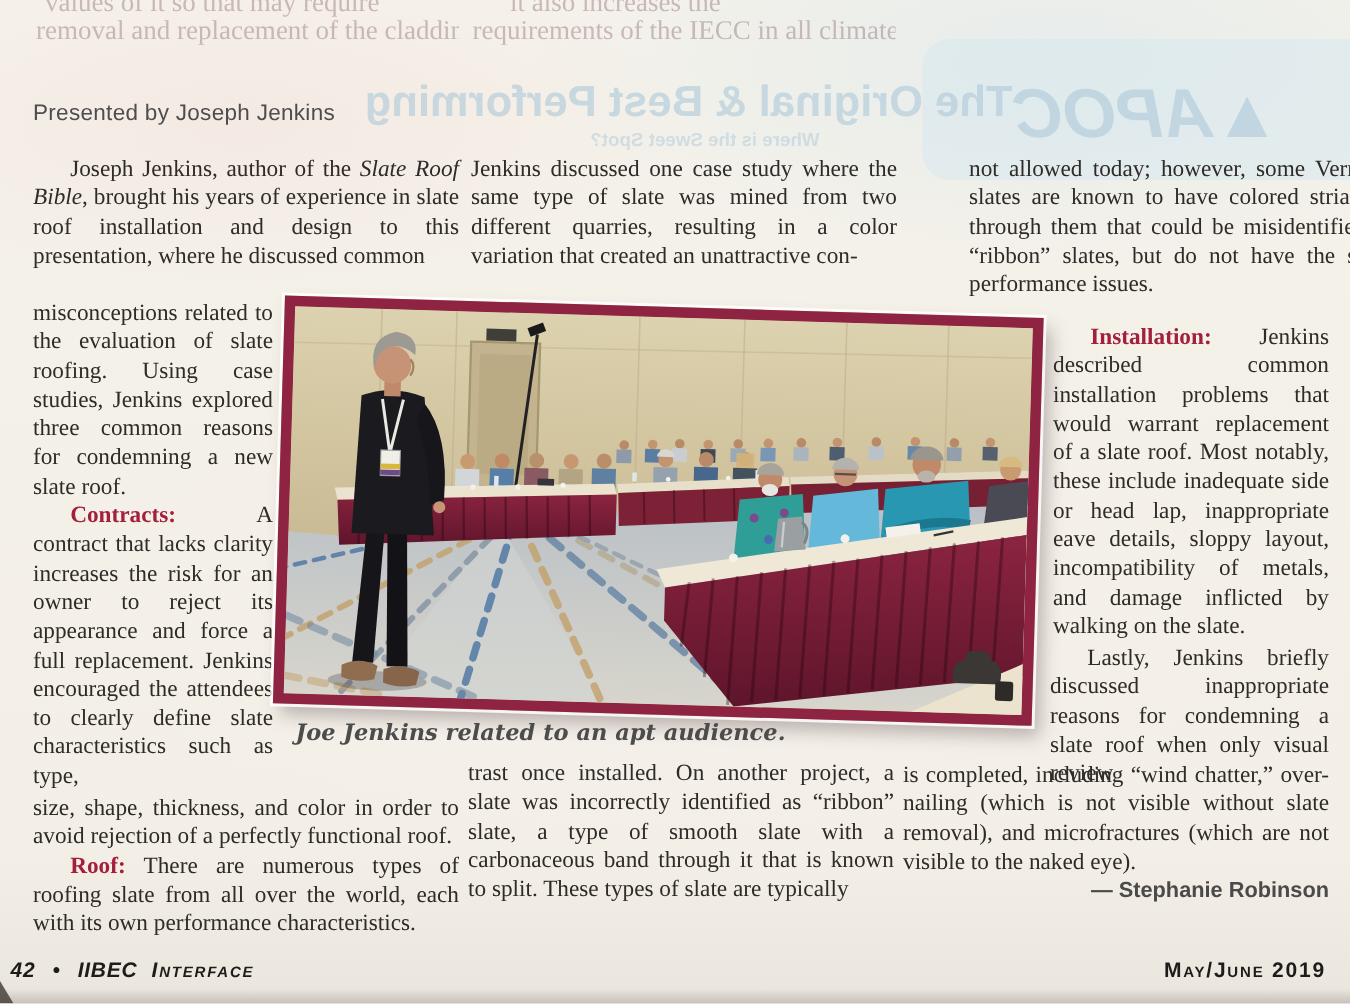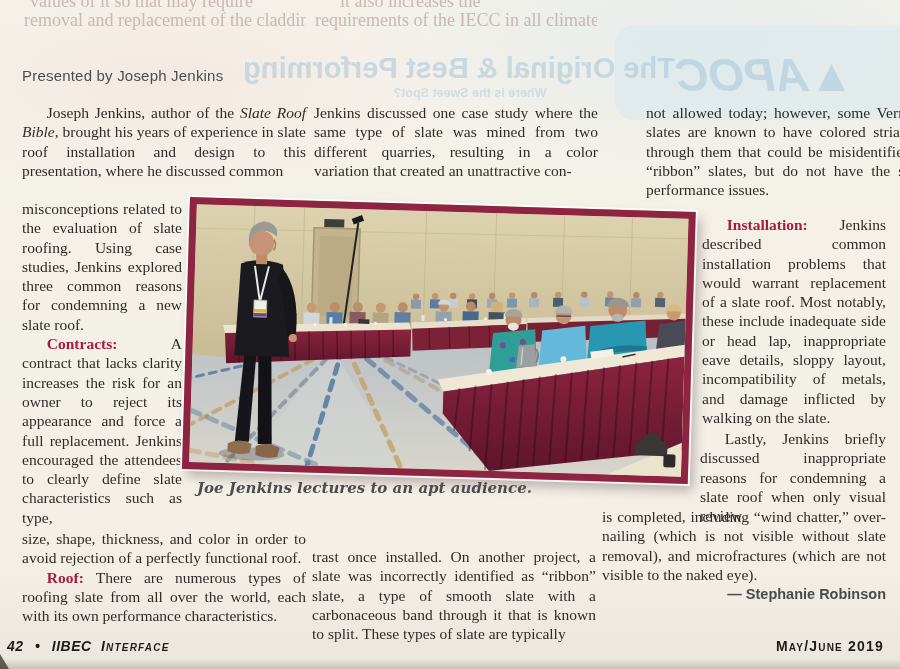--- a/index.html
+++ b/index.html
@@ -66,21 +66,21 @@
   <div class="abs" style="left:22px;top:199px;width:160px;">
     <div class="bt">misconceptions related to the evaluation of slate roofing. Using case studies, Jenkins explored three common reasons for condemning a new slate roof.</div>
     <div class="bt indent"><span class="accent">Contracts:</span><span> A contract that lacks clarity increases the risk for an owner to reject its appearance and force a full replacement. Jenkins encouraged the attendees to clearly define slate characteristics such as type,</span></div>
   </div>
   <div class="abs" style="left:22px;top:529px;width:284px;">
     <div class="bt">size, shape, thickness, and color in order to avoid rejection of a perfectly functional roof.</div>
     <div class="bt indent"><span class="accent">Roof:</span><span> There are numerous types of roofing slate from all over the world, each with its own performance characteristics.</span></div>
   </div>
 
   <div class="abs bt" style="left:314px;top:103px;width:284px;">Jenkins discussed one case study where the same type of slate was mined from two different quarries, resulting in a color variation that created an unattractive con-</div>
-  <div class="abs bt" style="left:312px;top:506px;width:284px;margin-top:41px;">trast once installed. On another project, a slate was incorrectly identified as “ribbon” slate, a type of smooth slate with a carbonaceous band through it that is known to split. These types of slate are typically</div>
+  <div class="abs bt" style="left:312px;top:506px;width:284px;">trast once installed. On another project, a slate was incorrectly identified as “ribbon” slate, a type of smooth slate with a carbonaceous band through it that is known to split. These types of slate are typically</div>
 
   <div class="abs bt" style="left:602px;top:103px;width:284px;margin-left:44px;">not allowed today; however, some Vermont slates are known to have colored striations through them that could be misidentified as “ribbon” slates, but do not have the same performance issues.</div>
   <div class="abs bt indent" style="left:702px;top:215px;width:184px;"><span class="accent">Installation:</span><span> Jenkins described common installation problems that would warrant replacement of a slate roof. Most notably, these include inadequate side or head lap, inappropriate eave details, sloppy layout, incompatibility of metals, and damage inflicted by walking on the slate.</span></div>
   <div class="abs bt indent" style="left:700px;top:429px;width:186px;">Lastly, Jenkins briefly discussed inappropriate reasons for condemning a slate roof when only visual review</div>
   <div class="abs bt" style="left:602px;top:507px;width:284px;">is completed, including “wind chatter,” over-nailing (which is not visible without slate removal), and microfractures (which are not visible to the naked eye).</div>
   <div class="abs" style="left:602px;top:586px;width:284px;text-align:right;font-family:'Liberation Sans',sans-serif;font-weight:bold;font-size:14.5px;color:#4a4a4a;">— Stephanie Robinson</div>
 
   <figure class="abs photo-frame" style="margin:0;">
     <svg width="492" height="258" viewBox="0 0 492 258">
       <defs>
@@ -312,21 +312,21 @@
         <rect x="60" y="103" width="13" height="3.5" fill="#d8b83a"></rect>
         <rect x="60" y="107" width="13" height="3.5" fill="#6a4a8a"></rect>
         <rect x="61" y="46" width="11" height="12" fill="#c08a6a"></rect>
         <circle cx="66" cy="37" r="12.5" fill="#c79376"></circle>
         <path d="M54,41 Q49,19 68,15 Q83,17 81,30 Q70,21 60,27 Q55,31 54,41 Z" fill="#9d9a94"></path>
         <path d="M78,33 Q82,38 78,44" stroke="#a88060" stroke-width="1.5" fill="none"></path>
       </g>
     </svg>
   </figure>
 
-  <figcaption class="abs caption" style="left:197px;top:479px;width:430px;">Joe Jenkins lectures to an apt audience.</figcaption>
+  <figcaption class="abs caption" style="left:197px;top:479px;width:430px;">Joe Jenkins related to an apt audience.</figcaption>
 
   <div class="abs footer" style="left:7px;top:638px;font-style:italic;">
     <span>42</span>
     <span style="padding:0 7px;">•</span>
     <span>IIBEC</span>
     <span class="smallcaps" style="padding-left:5px;">Interface</span>
   </div>
   <div class="abs footer smallcaps" style="left:602px;top:638px;width:282px;text-align:right;">May/June 2019</div>
 
   <div class="abs edge-bottom"></div>

